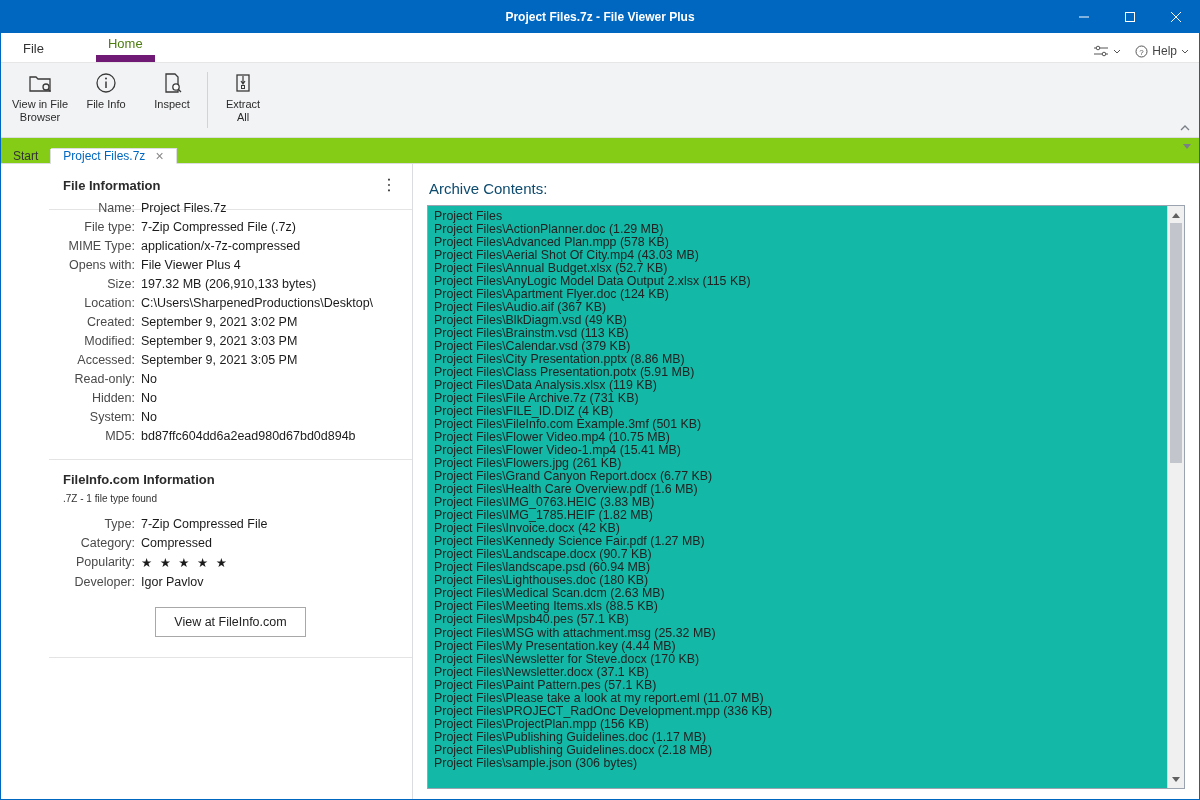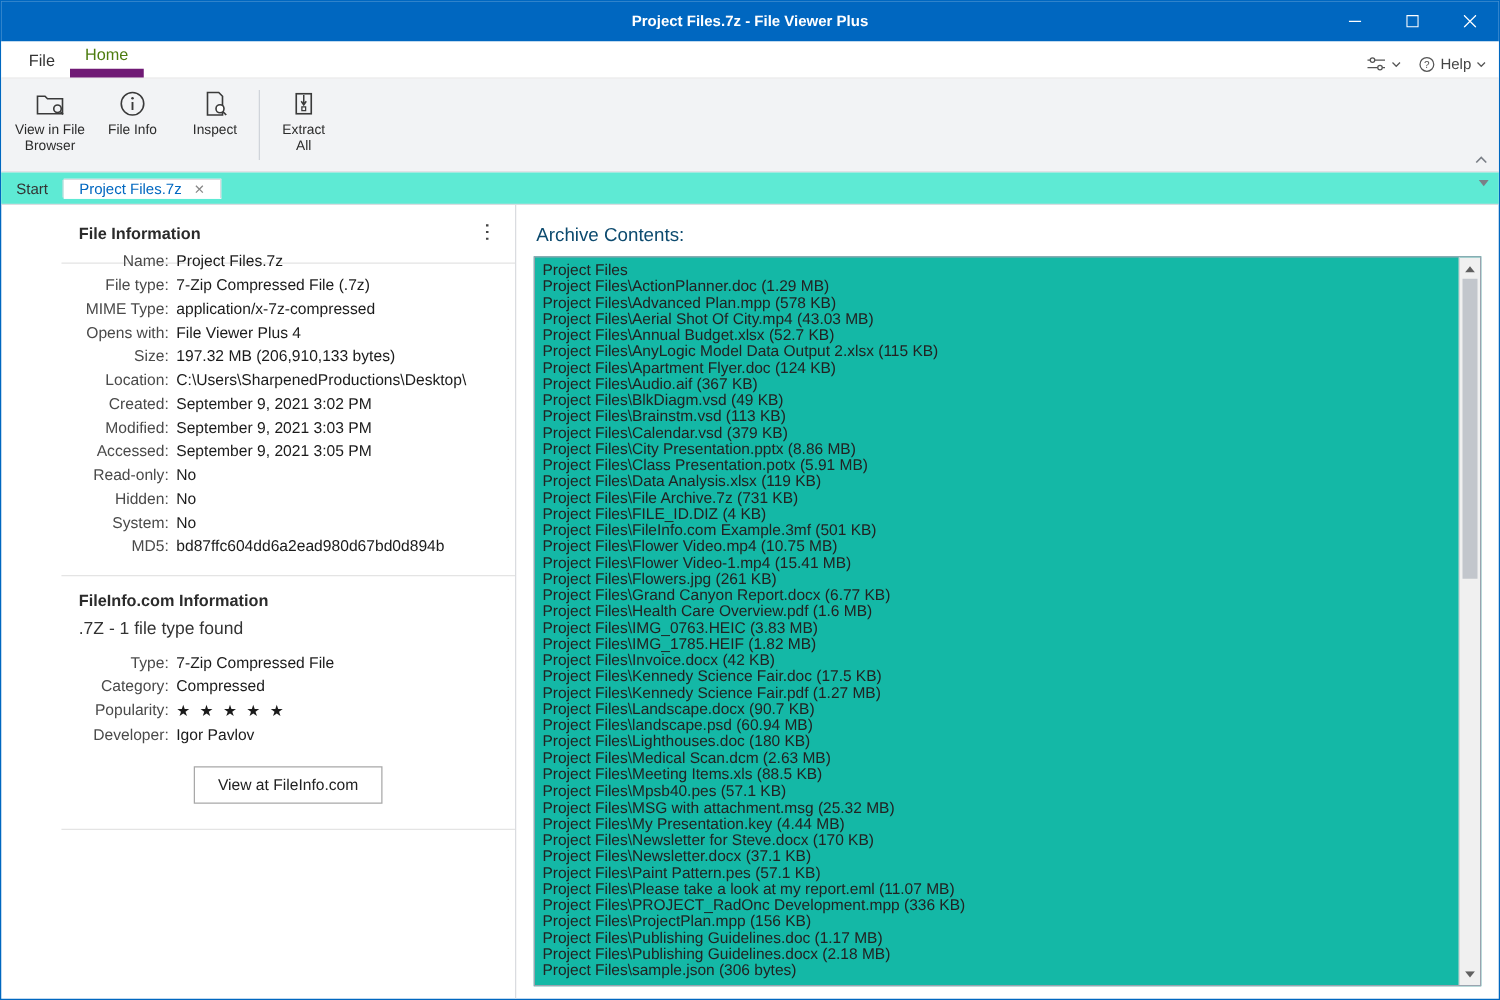--- a/index.html
+++ b/index.html
@@ -2,46 +2,46 @@
 <html><head>
 <meta charset="utf-8">
 <style>
 * { margin: 0; padding: 0; box-sizing: border-box; font-family: "Segoe UI", Arial, sans-serif; }
 html, body { width: 1200px; height: 800px; overflow: hidden; background: #fff; }
 .window { width: 1200px; height: 800px; display: flex; flex-direction: column; border: 1px solid #0067c0; }
 .titlebar { height: 32px; background: #0067c0; color: #fff; display: flex; align-items: center; justify-content: center; position: relative; font-size: 12px; }
 .titlebar-title { font-weight: 600; }
 .window-controls { position: absolute; right: 0; top: 0; height: 32px; display: flex; }
 .win-btn { width: 46px; height: 32px; display: flex; align-items: center; justify-content: center; color: #fff; cursor: pointer; }
-.menubar { height: 30px; background: #fff; display: flex; align-items: flex-end; padding: 0 10px; border-bottom: 1px solid #e6e6e6; font-size: 13px; color: #2b2b2b; }
+.menubar { height: 30px; background: #fff; display: flex; align-items: flex-end; padding: 0 10px; border-bottom: 1px solid #e6e6e6; font-size: 13px; color: #2b2b2b; gap: 40px; }
 .menu-item { padding: 6px 12px 6px 12px; cursor: pointer; color: #333; }
 .menu-item.active { color: #4d7c0f; border-bottom: 7px solid #701a75; padding-bottom: 4px; font-weight: 500; }
 .menubar-right { margin-left: auto; display: flex; align-items: center; gap: 14px; color: #444; padding-bottom: 4px; }
 .menubar-right .icon-btn { display: flex; align-items: center; gap: 4px; cursor: pointer; font-size: 12px; }
 .ribbon { height: 75px; background: #f2f3f5; border-bottom: 1px solid #dadce0; display: flex; align-items: center; padding: 0 6px; position: relative; }
 .ribbon-btn { display: flex; flex-direction: column; justify-content: flex-start; width: 66px; height: 70px; padding-top: 6px; cursor: pointer; font-size: 11px; color: #2b2b2b; text-align: center; line-height: 1.15; }
 .ribbon-btn span.icon { height: 24px; display: flex; align-items: center; justify-content: center; margin-bottom: 3px; }
 .ribbon-sep { width: 1px; height: 56px; background: #d0d4da; margin: 0 2px; }
 .ribbon-collapse { position: absolute; right: 8px; bottom: 4px; color: #7a7f87; cursor: pointer; }
-.tabstrip { height: 26px; background: #5eead4; border-bottom: 1px solid #dadce0; display: flex; align-items: center; font-size: 12px; color: #333; position: relative; }
+.tabstrip { height: 26px; background: #84cc16; border-bottom: 1px solid #dadce0; display: flex; align-items: flex-end; font-size: 12px; color: #333; position: relative; }
 .tab { display: flex; align-items: center; padding: 0 12px; cursor: pointer; border-right: 1px solid #dadce0; }
 .tab.active { background: #fff; color: #0067c0; border-top: 1px solid #dadce0; border-bottom: 1px solid #fff; margin-bottom: -1px; }
 .tab .close { margin-left: 10px; color: #888; font-size: 14px; line-height: 1; }
 .tabstrip-caret { position: absolute; right: 8px; top: 6px; color: #7a7f87; cursor: pointer; }
 .content { flex: 1; display: flex; min-height: 0; }
 .sidebar { width: 364px; border-right: 1px solid #dadce0; display: flex; flex-direction: column; font-size: 12.5px; color: #2b2b2b; overflow: hidden; margin-left: 48px; }
 .side-section { border-bottom: 1px solid #e4e4e4; padding: 12px 14px 14px 14px; }
 .side-section.header-row { display: flex; align-items: center; justify-content: space-between; }
 .side-title { font-weight: 600; font-size: 13px; }
 .menu-dots { color: #444; cursor: pointer; font-size: 16px; letter-spacing: 1px; transform: rotate(90deg); }
 .info-row { display: flex; padding: 2.5px 0; }
 .info-label { width: 78px; text-align: right; color: #4a4a4a; padding-right: 6px; flex-shrink: 0; }
 .info-value { flex: 1; color: #1b1b1b; white-space: nowrap; overflow: hidden; text-overflow: ellipsis; }
 .sub-title { font-weight: 600; font-size: 13px; margin-bottom: 6px; }
-.fi-sub { color: #333; font-size: 14px; margin-bottom: 10px; }
+.fi-sub { color: #333; font-size: 10px; margin-bottom: 10px; }
 .stars { letter-spacing: 2px; }
 .fi-btn { display: block; margin: 16px auto 6px auto; padding: 7px 18px; font-size: 12.5px; background: #fff; border: 1px solid #a8a8a8; cursor: pointer; color: #222; }
 .mainpane { flex: 1; display: flex; flex-direction: column; padding: 10px 14px 10px 14px; min-width: 0; }
 .main-title { font-size: 15px; color: #0c4a6e; margin: 6px 0 8px 2px; }
 .archive-box { flex: 1; border: 1px solid #9aa3af; background: #14b8a6; display: flex; min-height: 0; }
 .archive-list { flex: 1; overflow: hidden; padding: 4px 6px; font-size: 12.4px; color: #222; line-height: 1.05; white-space: nowrap; }
 .archive-list .line { padding: 0; }
 .scrollbar { width: 17px; background: #f0f0f0; border-left: 1px solid #d6d6d6; display: flex; flex-direction: column; }
 .sb-btn { height: 17px; display: flex; align-items: center; justify-content: center; color: #606060; cursor: pointer; }
 .sb-track { flex: 1; position: relative; }
@@ -276,21 +276,20 @@
             <div class="line">Project Files\FILE_ID.DIZ (4 KB)</div>
             <div class="line">Project Files\FileInfo.com Example.3mf (501 KB)</div>
             <div class="line">Project Files\Flower Video.mp4 (10.75 MB)</div>
             <div class="line">Project Files\Flower Video-1.mp4 (15.41 MB)</div>
             <div class="line">Project Files\Flowers.jpg (261 KB)</div>
             <div class="line">Project Files\Grand Canyon Report.docx (6.77 KB)</div>
             <div class="line">Project Files\Health Care Overview.pdf (1.6 MB)</div>
             <div class="line">Project Files\IMG_0763.HEIC (3.83 MB)</div>
             <div class="line">Project Files\IMG_1785.HEIF (1.82 MB)</div>
             <div class="line">Project Files\Invoice.docx (42 KB)</div>
-            <div class="line">Project Files\Kennedy Science Fair.doc (17.5 KB)</div>
             <div class="line">Project Files\Kennedy Science Fair.pdf (1.27 MB)</div>
             <div class="line">Project Files\Landscape.docx (90.7 KB)</div>
             <div class="line">Project Files\landscape.psd (60.94 MB)</div>
             <div class="line">Project Files\Lighthouses.doc (180 KB)</div>
             <div class="line">Project Files\Medical Scan.dcm (2.63 MB)</div>
             <div class="line">Project Files\Meeting Items.xls (88.5 KB)</div>
             <div class="line">Project Files\Mpsb40.pes (57.1 KB)</div>
             <div class="line">Project Files\MSG with attachment.msg (25.32 MB)</div>
             <div class="line">Project Files\My Presentation.key (4.44 MB)</div>
             <div class="line">Project Files\Newsletter for Steve.docx (170 KB)</div>

